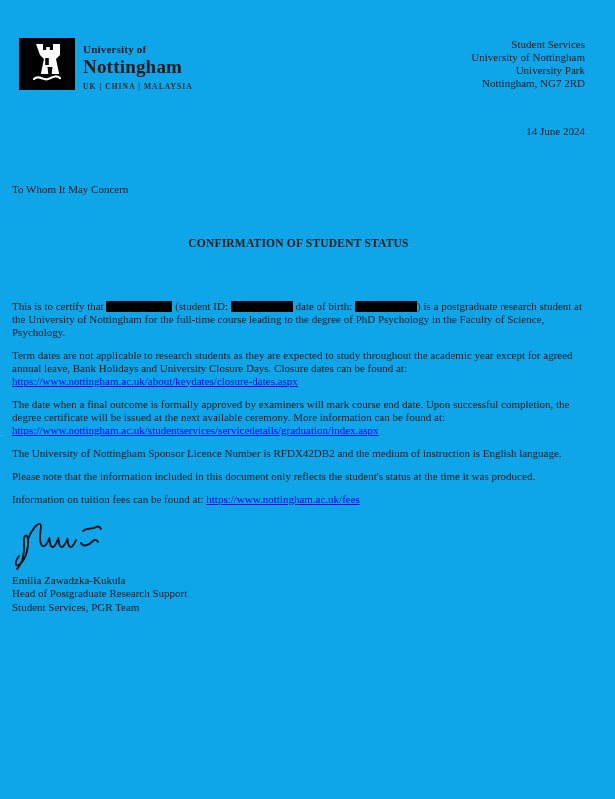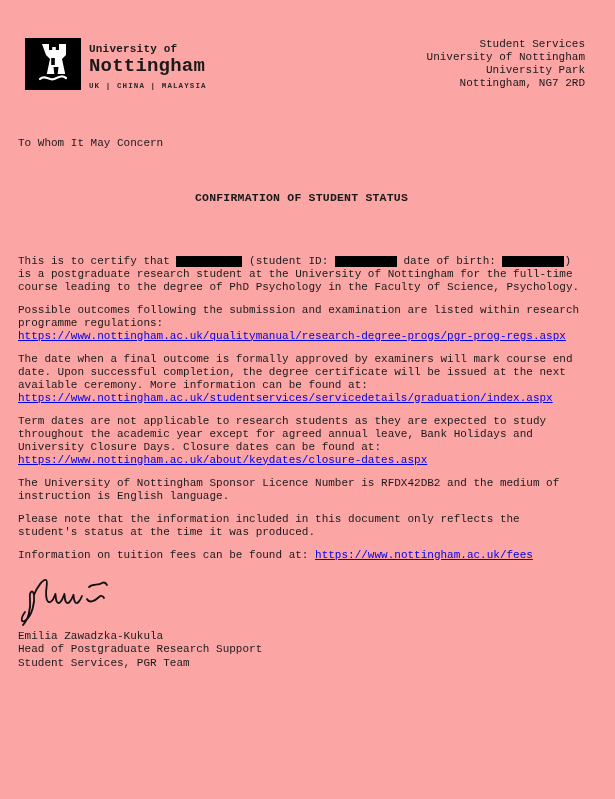--- a/index.html
+++ b/index.html
@@ -1,23 +1,23 @@
 <!DOCTYPE html>
 <html style="--link-color: #0000EE;"><head>
 <meta charset="utf-8">
 <style>
   html,body { margin:0; padding:0; background:#ffffff; }
   .page {
     position: relative;
     width: 615px; height: 799px;
-    background: #fca5a5;
-    font-family: Liberation Mono, monospace;
+    background: #0ea5e9;
+    font-family: Liberation Serif, serif;
     color: #1a1a1a;
     box-sizing: border-box;
-    padding: 38px 30px 0 18px;
+    padding: 38px 30px 0 12px;
     overflow: hidden;
   }
 
   
   .letterhead { display:flex; justify-content:space-between; align-items:flex-start; }
   .logo-wrap { display:flex; align-items:flex-start; gap:8px; margin-left:7px; }
   .logo-square { width:56px; height:52px; display:block; }
   .logo-text { display:flex; flex-direction:column; line-height:1; padding-top:6px; }
   .logo-top { font-size:11px; font-weight:bold; letter-spacing:.2px; }
   .logo-main { font-size:19px; font-weight:bold; margin-top:2px; letter-spacing:.2px; }
@@ -60,30 +60,30 @@
       </div>
     </div>
     <div class="address">
       <div>Student Services</div>
       <div>University of Nottingham</div>
       <div>University Park</div>
       <div>Nottingham, NG7 2RD</div>
     </div>
   </div>
 
+  <div class="date-line">14 June 2024</div>
 
   <div class="salutation">To Whom It May Concern</div>
 
   <div class="heading">CONFIRMATION OF STUDENT STATUS</div>
 
   <div class="letter-body">
       <div class="para">This is to certify that <span class="redact" style="width: 66px; background: rgb(0, 0, 0);"></span> (student ID: <span class="redact" style="width: 62px; background: rgb(0, 0, 0);"></span> date of birth: <span class="redact" style="width: 62px; background: rgb(0, 0, 0);"></span>) is a postgraduate research student at the University of Nottingham for the full-time course leading to the degree of PhD Psychology in the Faculty of Science, Psychology.</div>
-      <div class="para">Possible outcomes following the submission and examination are listed within research programme regulations:<br><a class="link" href="#">https://www.nottingham.ac.uk/qualitymanual/research-degree-progs/pgr-prog-regs.aspx</a></div>
+      <div class="para">Term dates are not applicable to research students as they are expected to study throughout the academic year except for agreed annual leave, Bank Holidays and University Closure Days. Closure dates can be found at:<br><a class="link" href="#">https://www.nottingham.ac.uk/about/keydates/closure-dates.aspx</a></div>
       <div class="para">The date when a final outcome is formally approved by examiners will mark course end date. Upon successful completion, the degree certificate will be issued at the next available ceremony. More information can be found at:<br><a class="link" href="#">https://www.nottingham.ac.uk/studentservices/servicedetails/graduation/index.aspx</a></div>
-      <div class="para">Term dates are not applicable to research students as they are expected to study throughout the academic year except for agreed annual leave, Bank Holidays and University Closure Days. Closure dates can be found at:<br><a class="link" href="#">https://www.nottingham.ac.uk/about/keydates/closure-dates.aspx</a></div>
       <div class="para">The University of Nottingham Sponsor Licence Number is RFDX42DB2 and the medium of instruction is English language.</div>
       <div class="para">Please note that the information included in this document only reflects the student's status at the time it was produced.</div>
       <div class="para">Information on tuition fees can be found at: <a class="link" href="#">https://www.nottingham.ac.uk/fees</a></div>
     </div>
 
   <div class="signature">
     <svg width="112" height="54" viewBox="0 0 112 54" aria-hidden="true">
       <path d="M7 38 C 2 45 3 50 8 46 C 14 41 17 29 16 21 C 15 15 11 17 12 25 C 13 35 10 46 5 51
                M 16 21 C 19 13 25 5 28 6 C 31 7 26 18 29 26 C 31 31 35 27 37 21 C 38 17 37 25 39 28 C 41 31 44 27 46 21 C 47 17 46 25 48 28 C 50 31 53 27 55 22 C 56 18 55 25 57 28 C 59 31 62 27 64 22
                M 69 25 C 71 29 76 28 81 23 C 83 21 85 22 86 24

